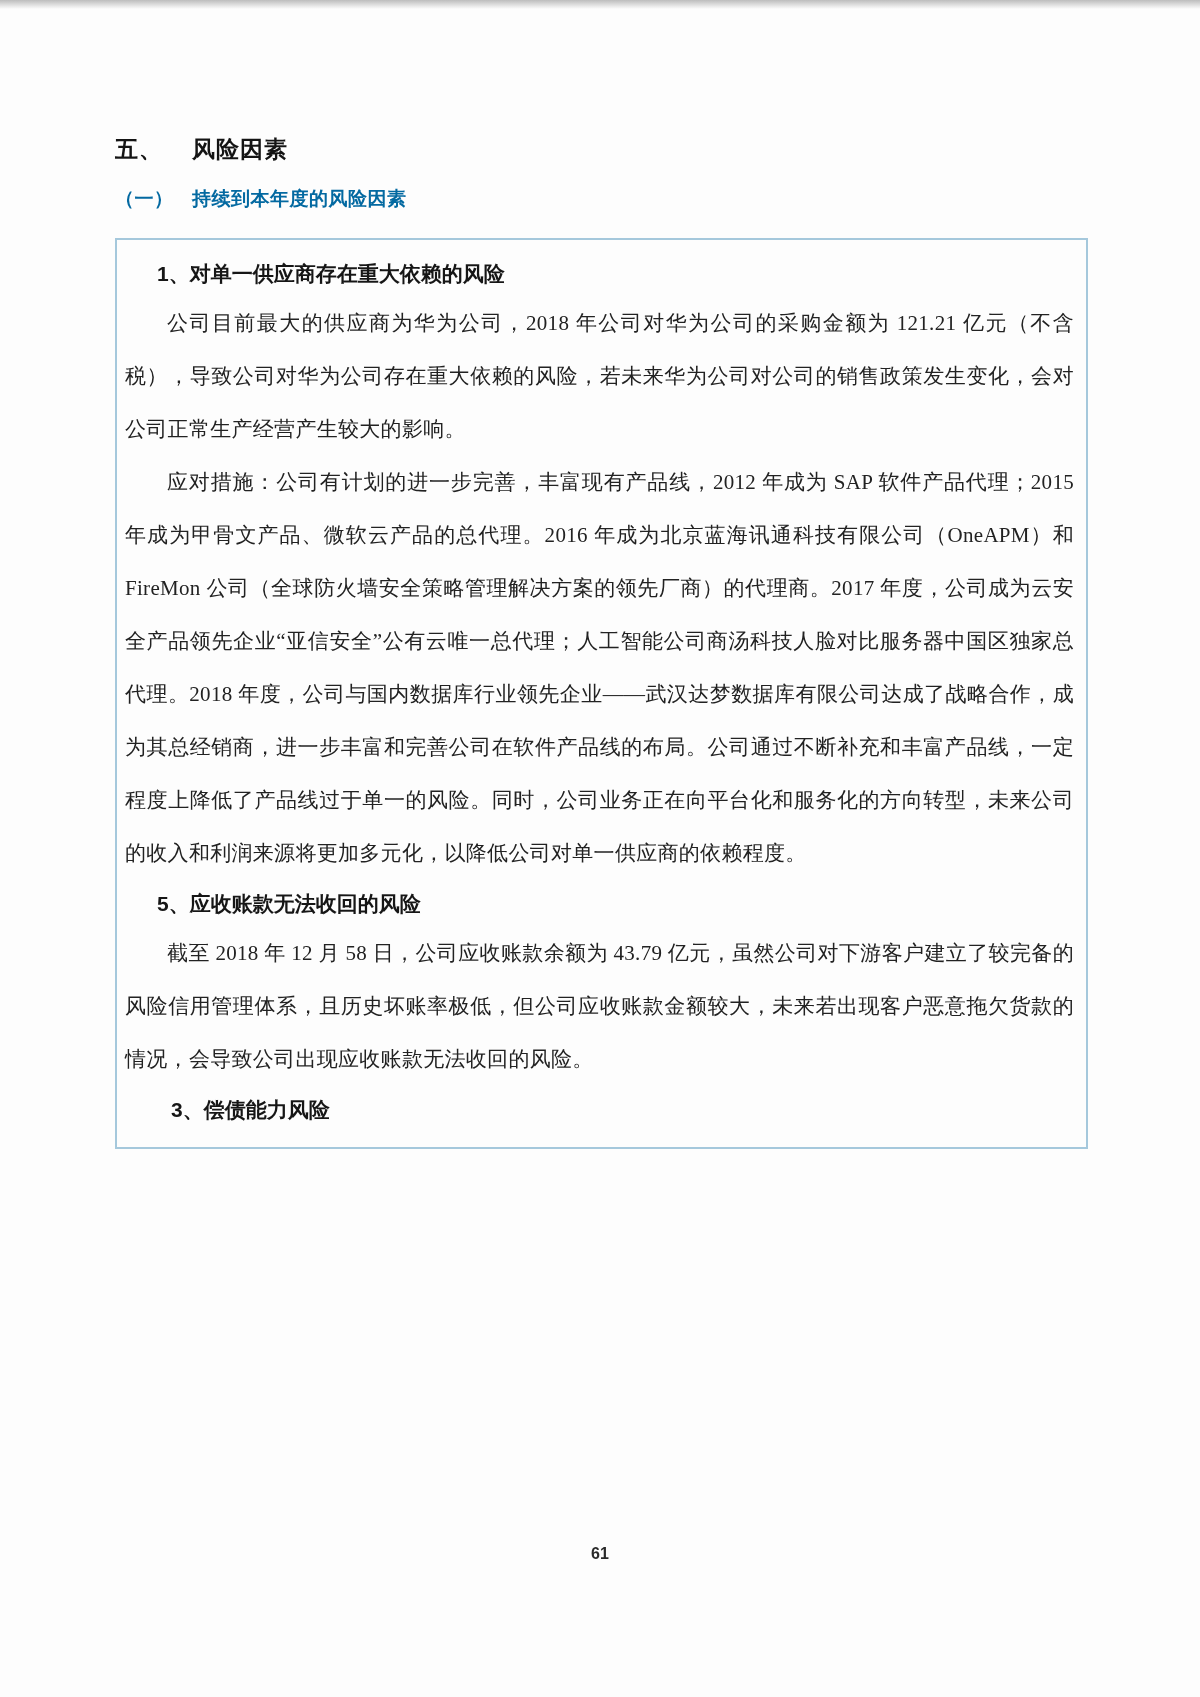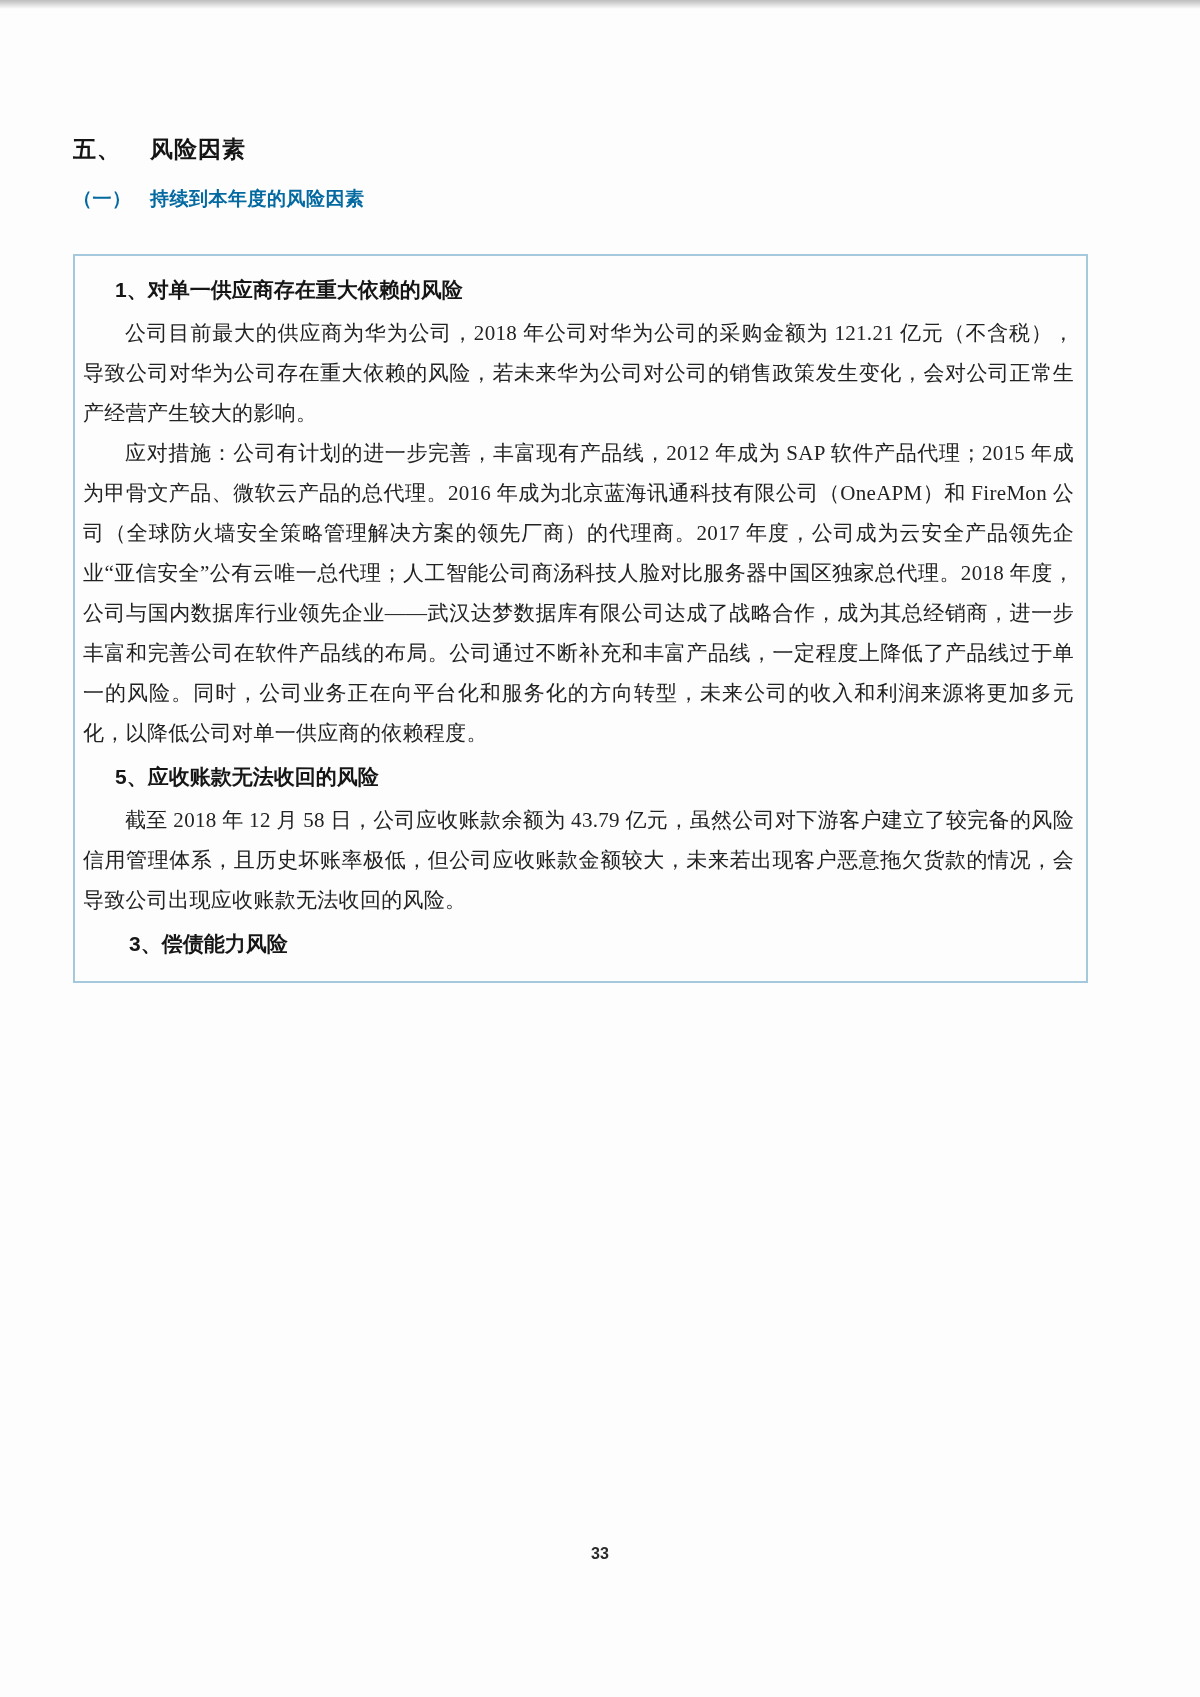--- a/index.html
+++ b/index.html
@@ -14,58 +14,58 @@
     font-family: "Liberation Serif", "DejaVu Serif", serif;
     color: #1e1e1e;
   }
   .scan-edge {
     position: absolute;
     top: 0; left: 0; right: 0;
     height: 9px;
     background: linear-gradient(#bdbdbd, rgba(255,255,255,0));
   }
   .content {
-    padding: 0 112px 0 73px;
+    padding: 0 112px 0 115px;
   }
   .h1 {
     margin-top: 134px;
     font-family: "Liberation Sans", "DejaVu Sans", sans-serif;
     font-size: 23px;
     font-weight: bold;
     color: #141414;
     letter-spacing: 1px;
   }
   .h1 .num { display: inline-block; width: 77px; }
   .h2 {
     margin-top: 21px;
     font-family: "Liberation Sans", "DejaVu Sans", sans-serif;
     font-size: 19px;
     font-weight: bold;
     color: #0369a1;
     letter-spacing: 0.5px;
   }
   .h2 .num { display: inline-block; width: 77px; font-weight: bold; }
   .risk-box {
-    margin-top: 42px;
+    margin-top: 26px;
     border: 2px solid #a5c8dc;
     padding: 10px 12px 14px 8px;
     background: #fdfdfd;
   }
   .risk-title {
     font-family: "Liberation Sans", "DejaVu Sans", sans-serif;
     font-size: 21px;
     font-weight: bold;
     color: #161616;
     line-height: 47px;
     padding-left: 32px;
   }
   .risk-title.indent-more { padding-left: 46px; }
   .risk-para {
     font-size: 21px;
-    line-height: 40px;
+    line-height: 53px;
     text-align: justify;
     text-indent: 2em;
     color: #222;
     letter-spacing: 0.3px;
   }
   .page-footer {
     position: absolute;
     top: 1545px;
     left: 0; right: 0;
     text-align: center;
@@ -98,14 +98,14 @@
       <p class="risk-para">应对措施：公司有计划的进一步完善，丰富现有产品线，2012 年成为 SAP 软件产品代理；2015 年成为甲骨文产品、微软云产品的总代理。2016 年成为北京蓝海讯通科技有限公司（OneAPM）和 FireMon 公司（全球防火墙安全策略管理解决方案的领先厂商）的代理商。2017 年度，公司成为云安全产品领先企业“亚信安全”公有云唯一总代理；人工智能公司商汤科技人脸对比服务器中国区独家总代理。2018 年度，公司与国内数据库行业领先企业——武汉达梦数据库有限公司达成了战略合作，成为其总经销商，进一步丰富和完善公司在软件产品线的布局。公司通过不断补充和丰富产品线，一定程度上降低了产品线过于单一的风险。同时，公司业务正在向平台化和服务化的方向转型，未来公司的收入和利润来源将更加多元化，以降低公司对单一供应商的依赖程度。</p>
 
       <div class="risk-title">5、应收账款无法收回的风险</div>
       <p class="risk-para">截至 2018 年 12 月 58 日，公司应收账款余额为 43.79 亿元，虽然公司对下游客户建立了较完备的风险信用管理体系，且历史坏账率极低，但公司应收账款金额较大，未来若出现客户恶意拖欠货款的情况，会导致公司出现应收账款无法收回的风险。</p>
 
       <div class="risk-title indent-more">3、偿债能力风险</div>
 
     </div>
   </div>
 
-  <div class="page-footer">33</div>
+  <div class="page-footer">61</div>
 </div>
 
 </body></html>

